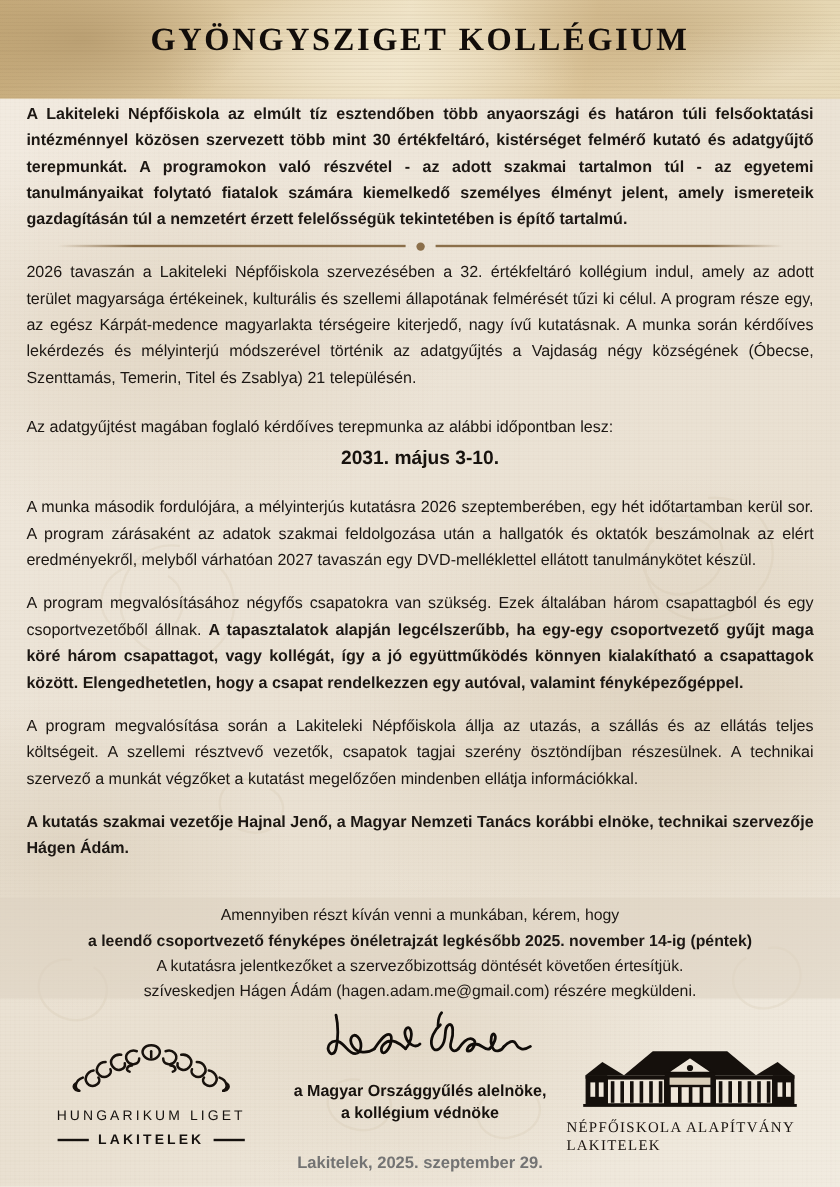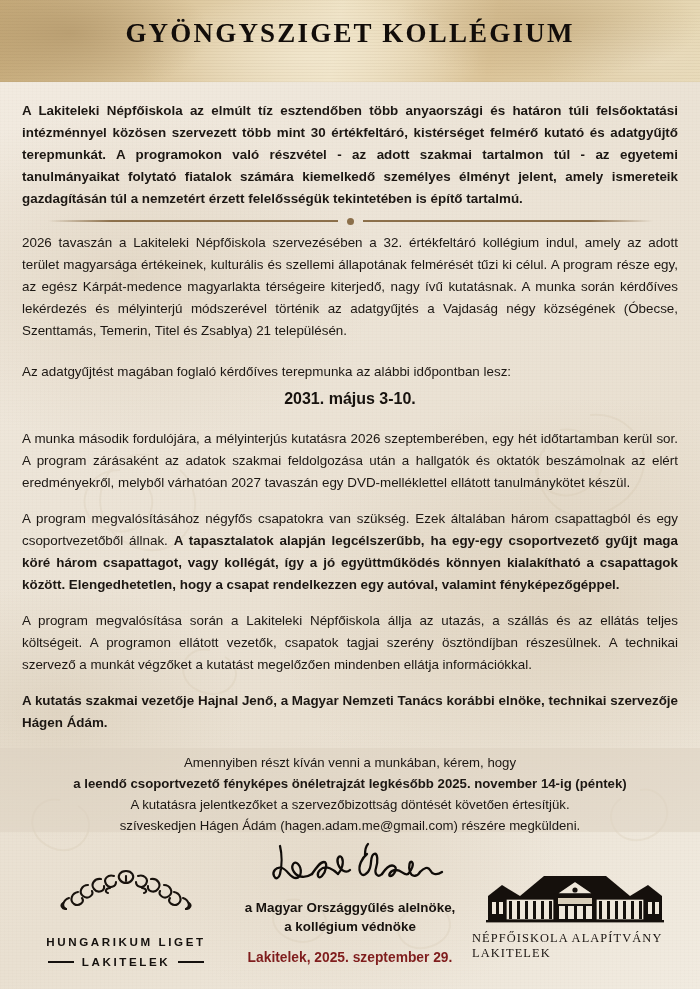--- a/index.html
+++ b/index.html
@@ -83,21 +83,21 @@
     font-size: 27px;
     letter-spacing: 2.2px;
     color: #120d0a;
     text-align: center;
     z-index: 3;
   }
 
   
   .content {
     position: absolute;
-    top: 82px; left: 0; right: 0;
+    top: 66px; left: 0; right: 0;
     padding: 0 22px;
     z-index: 2;
   }
   p.body-par {
     margin: 0;
     font-size: 13.4px;
     line-height: 22px;
     text-align: justify;
     color: #1c1713;
   }
@@ -175,23 +175,23 @@
   }
   .logo-left {
     position: absolute;
     left: 26px;
     top: 12px;
     width: 200px;
     text-align: center;
   }
   .logo-left .ornament { height: 46px; }
   .logo-left .l1 {
-    margin-top: 21px;
+    margin-top: 8px;
     font-size: 11.6px;
-    font-weight: bold;
+    font-weight: normal;
     letter-spacing: 2.6px;
     color: #15110e;
   }
   .logo-left .l2row {
     margin-top: 7px;
     display: flex;
     align-items: center;
     justify-content: center;
     gap: 8px;
   }
@@ -222,24 +222,24 @@
     line-height: 19px;
     color: #17120e;
   }
   .signature-block .sig-role {
     font-size: 13.4px;
     font-weight: bold;
     line-height: 19px;
     color: #17120e;
   }
   .signature-block .place-date {
-    margin-top: 14px;
+    margin-top: 24px;
     font-size: 13.8px;
     font-weight: bold;
-    color: #7f1d1d;
+    color: #737373;
   }
 
   .logo-right {
     position: absolute;
     right: 22px;
     top: 12px;
     width: 206px;
     text-align: left;
   }
   .logo-right .building { height: 62px; }
@@ -303,21 +303,21 @@
     <div class="gap-c"></div>
 
     <p class="body-par">A munka második fordulójára, a mélyinterjús kutatásra 2026 szeptemberében, egy hét időtartamban kerül sor. A program zárásaként az adatok szakmai feldolgozása után a hallgatók és oktatók beszámolnak az elért eredményekről, melyből várhatóan 2027 tavaszán egy DVD-melléklettel ellátott tanulmánykötet készül.</p>
 
     <div class="gap-b"></div>
 
     <p class="body-par"><span>A program megvalósításához négyfős csapatokra van szükség. Ezek általában három csapattagból és egy csoportvezetőből állnak. </span><span class="par-bold">A tapasztalatok alapján legcélszerűbb, ha egy-egy csoportvezető gyűjt maga köré három csapattagot, vagy kollégát, így a jó együttműködés könnyen kialakítható a csapattagok között. Elengedhetetlen, hogy a csapat rendelkezzen egy autóval, valamint fényképezőgéppel.</span></p>
 
     <div class="gap-b"></div>
 
-    <p class="body-par">A program megvalósítása során a Lakiteleki Népfőiskola állja az utazás, a szállás és az ellátás teljes költségeit. A programon ellátott vezetők, csapatok tagjai szerény ösztöndíjban részesülnek. A technikai szervező a munkát végzőket a kutatást megelőzően mindenben ellátja információkkal.</p>
+    <p class="body-par">A program megvalósítása során a Lakiteleki Népfőiskola állja az utazás, a szállás és az ellátás teljes költségeit. A szellemi résztvevő vezetők, csapatok tagjai szerény ösztöndíjban részesülnek. A technikai szervező a munkát végzőket a kutatást megelőzően mindenben ellátja információkkal.</p>
 
     <div class="gap-b"></div>
 
     <p class="body-par par-bold">A kutatás szakmai vezetője Hajnal Jenő, a Magyar Nemzeti Tanács korábbi elnöke, technikai szervezője Hágen Ádám.</p>
   </div>
 
   <div class="contact-band"></div>
   <div class="contact-block">
     <div>Amennyiben részt kíván venni a munkában, kérem, hogy</div>
     <div class="strong">a leendő csoportvezető fényképes önéletrajzát legkésőbb 2025. november 14-ig (péntek)</div>

